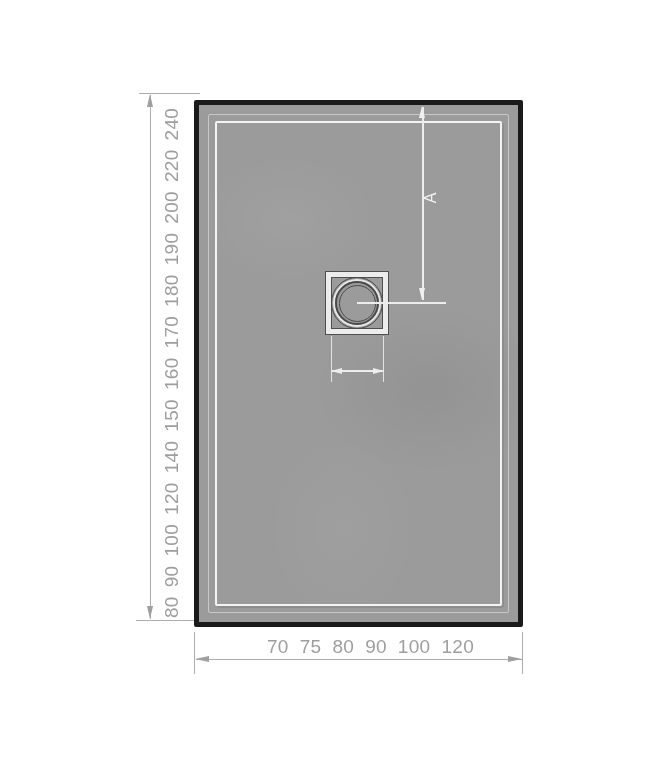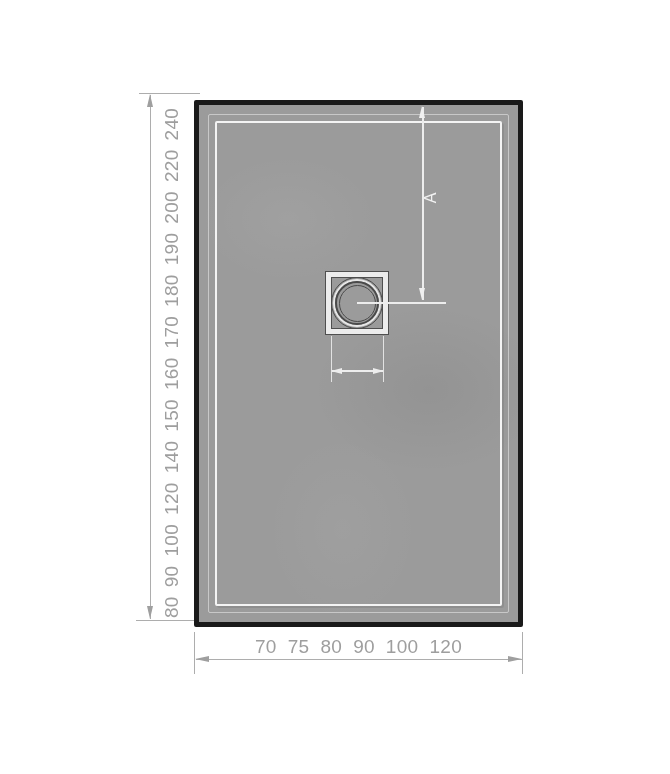--- a/index.html
+++ b/index.html
@@ -36,20 +36,21 @@
     left:161px;top:618px;
     transform:rotate(-90deg);
     transform-origin:0 0;
     height:21px;
   }
   .left-scale span + span{margin-left:9px;}
   .bottom-scale{
     position:absolute;
     left:194px;top:636px;width:329px;
     text-align:center;
+    padding-left:12px;
   }
   .bottom-scale span + span{margin-left:11px;}
 
   
   .tray{
     position:absolute;
     left:194px;top:100px;
     width:329px;height:527px;
     box-sizing:border-box;
     border:5px solid #1a1a1a;

